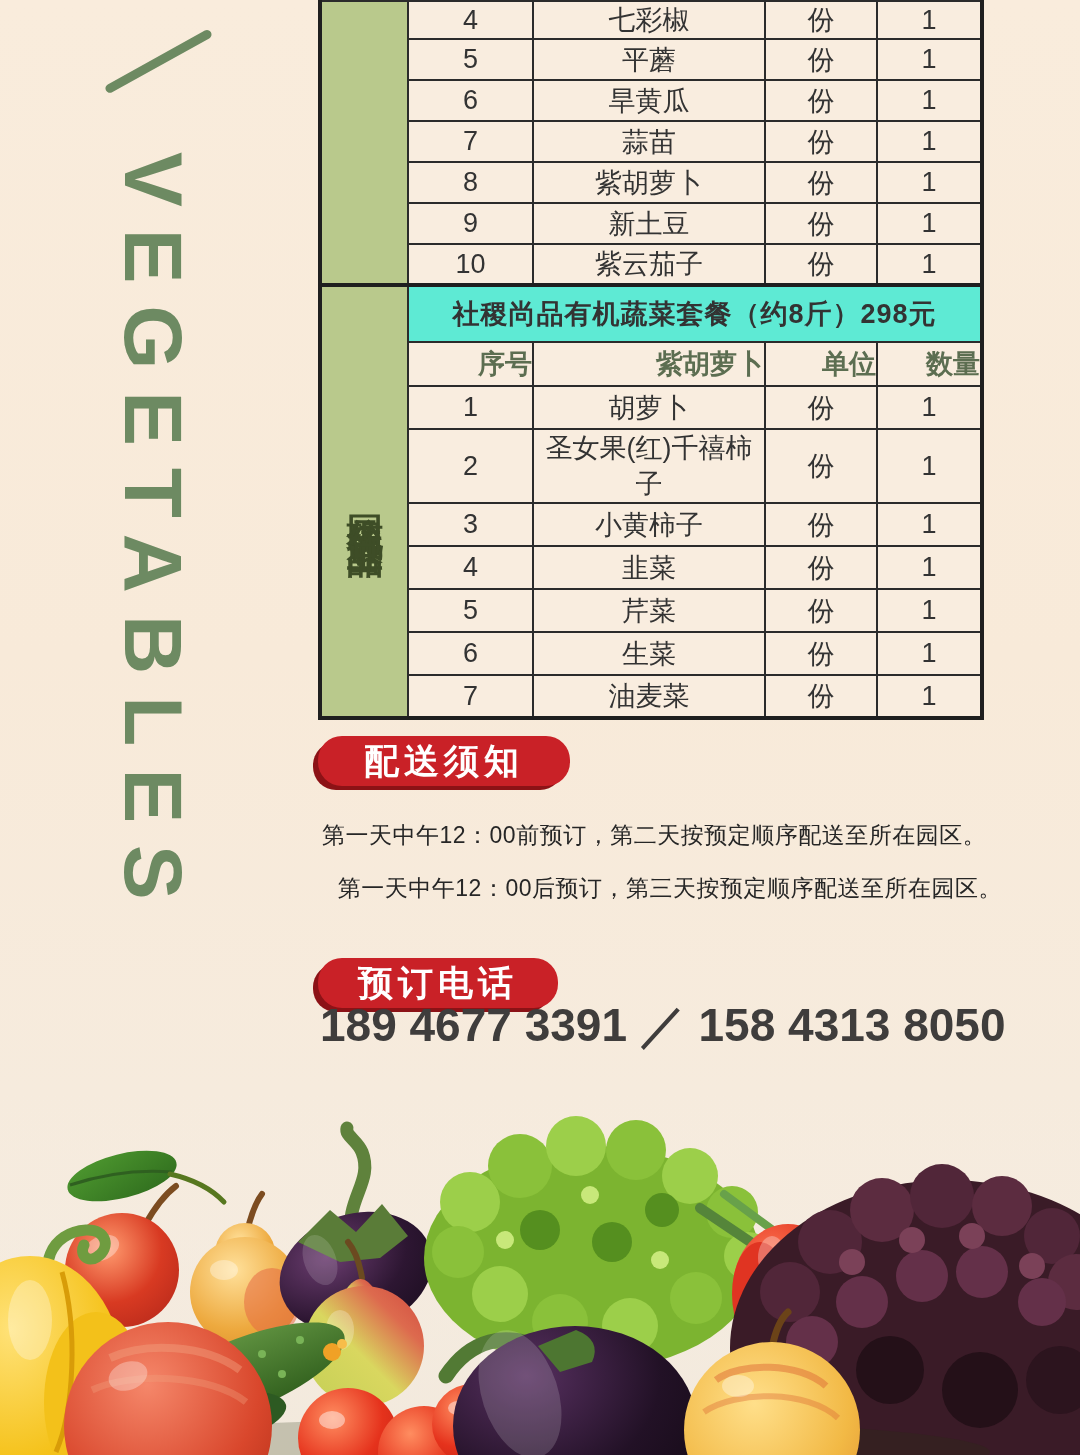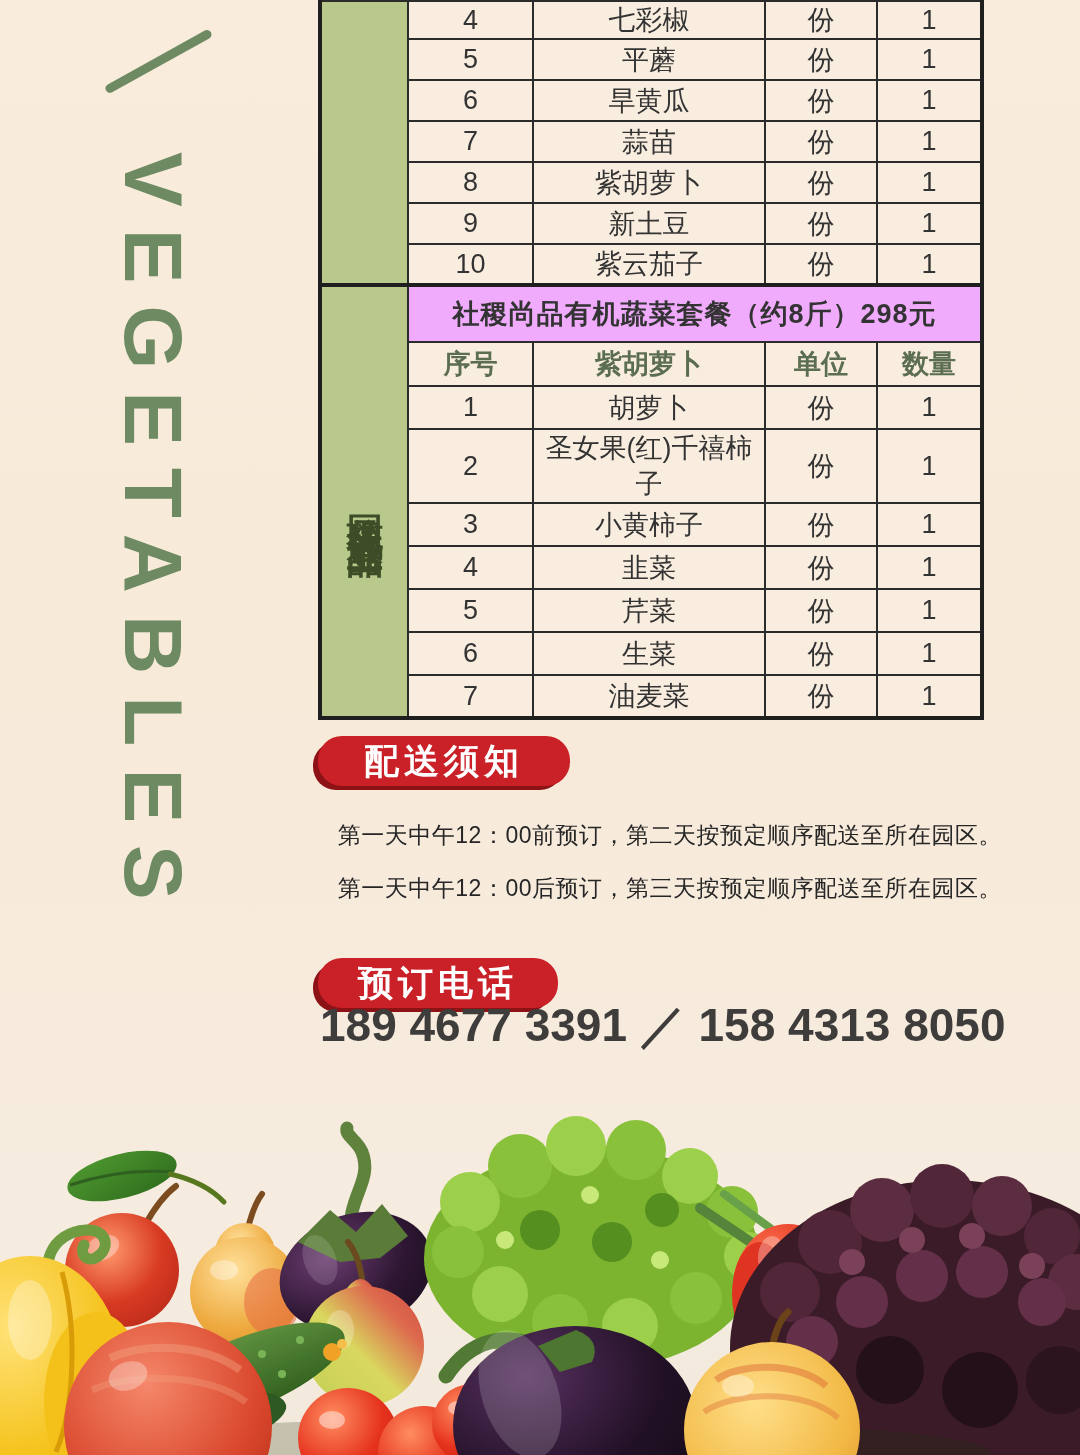--- a/index.html
+++ b/index.html
@@ -19,31 +19,31 @@
   table.price td{border:2px solid #2b2b2b;padding:0;text-align:center;vertical-align:middle;
     font-size:27px;color:#333;}
   table.t1{top:0;border:4px solid #1f1f1f;border-top:none;}
   table.t2{top:283px;border:4px solid #1f1f1f;}
   col.c-side{width:88px;} col.c-no{width:125px;} col.c-name{width:232px;}
   col.c-unit{width:112px;} col.c-qty{width:105px;}
   td.side{background:#b9c98c;}
   .side-text{writing-mode:vertical-rl;text-orientation:upright;margin:0 auto;
     font-size:36px;font-weight:700;letter-spacing:4px;color:#3e4d27;}
   tr.r1{height:35px;} tr.r{height:41px;} tr.r2{height:43px;}
-  td.band{background:#f0abfc;height:54px;font-size:30px;font-weight:700;color:#ffffff;letter-spacing:1px;}
-  tr.head td{height:42px;font-size:27px;font-weight:700;color:#5c6e51;}
+  td.band{background:#5eead4;height:54px;font-size:30px;font-weight:700;color:#ffffff;letter-spacing:1px;}
+  tr.head td{height:42px;font-size:27px;font-weight:700;color:#5c6e51;text-align:right;}
   
   .ribbon{position:absolute;left:318px;height:50px;background:#c92127;border-radius:24px;
     box-shadow:-6px 5px 0 -1px #8c1216;display:flex;align-items:center;justify-content:center;
     color:#fff;font-size:35px;font-weight:700;letter-spacing:5px;text-align:right;}
   .ribbon.delivery{top:736px;width:252px;}
   .ribbon.booking{top:958px;width:240px;}
   .notice-line{position:absolute;left:322px;width:680px;font-size:23px;color:#262626;
     letter-spacing:0.5px;font-weight:500;}
-  .notice-line.l1{top:820px;text-align:right;} .notice-line.l2{top:873px;text-align:right;}
+  .notice-line.l1{top:820px;} .notice-line.l2{top:873px;text-align:right;}
   .phone-line{position:absolute;left:320px;top:995px;font-size:46px;font-weight:700;
     color:#3f3d3c;letter-spacing:0px;}
   .photo{position:absolute;left:0;top:1090px;width:1080px;height:365px;}
 </style>
 </head>
 <body>
 
 <div class="poster">
 
   <div class="veg-slash"></div>

